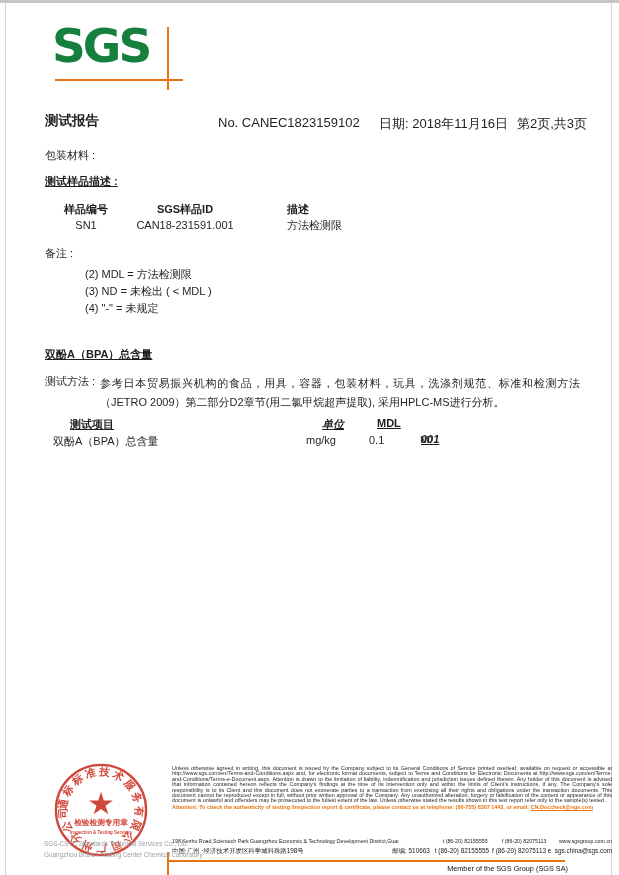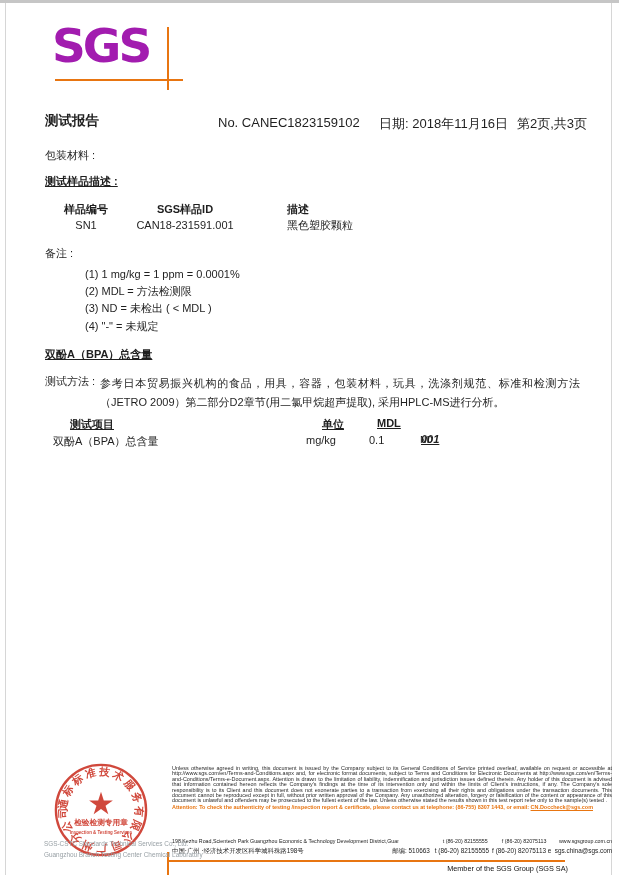--- a/index.html
+++ b/index.html
@@ -4,21 +4,21 @@
 <style>
   * { margin:0; padding:0; box-sizing:border-box; }
   html,body { background:#ffffff; }
   body { font-family:"Liberation Sans","DejaVu Sans",sans-serif; }
   .page { position:relative; width:619px; height:875px; background:#fff; overflow:hidden; color:#1f1f1f; }
 
   .top-bar { position:absolute; left:0; top:0; width:619px; height:3px; background:#c6c6c6; }
   .border-left { position:absolute; left:5px; top:3px; width:1px; height:872px; background:#d6d6d6; }
   .border-right { position:absolute; left:611px; top:3px; width:1px; height:872px; background:#d6d6d6; }
 
-  .logo-text { position:absolute; left:52px; top:18px; font-size:47px; font-weight:700; letter-spacing:-3px; color:#a21caf; font-family:"DejaVu Sans","Liberation Sans",sans-serif; }
+  .logo-text { position:absolute; left:52px; top:18px; font-size:47px; font-weight:700; letter-spacing:-3px; color:#15803d; font-family:"DejaVu Sans","Liberation Sans",sans-serif; }
   .logo-hline { position:absolute; left:55px; top:79px; width:128px; height:2px; background:#e87511; }
   .logo-vline { position:absolute; left:167px; top:27px; width:2px; height:63px; background:#e87511; }
 
   .doc-title { position:absolute; left:45px; top:112px; font-size:13.5px; font-weight:700; }
   .hdr { position:absolute; top:115px; font-size:13px; }
   .report-no { left:218px; }
   .report-date { left:379px; }
   .page-info { left:517px; }
 
   .body-txt { font-size:11px; }
@@ -84,39 +84,38 @@
 
   <div class="sample-table">
     <div class="st-row head">
       <span class="st-c1">样品编号</span>
       <span class="st-c2">SGS样品ID</span>
       <span class="st-c3">描述</span>
     </div>
     <div class="st-row">
       <span class="st-c1">SN1</span>
       <span class="st-c2">CAN18-231591.001</span>
-      <span class="st-c3">黑色塑胶颗粒</span>
+      <span class="st-c3">方法检测限</span>
     </div>
   </div>
 
   <div class="body-txt notes-label">备注 :</div>
   <div class="notes-list">
-    <div>(1) 1 mg/kg = 1 ppm = 0.0001%</div>
     <div>(2) MDL = 方法检测限</div>
     <div>(3) ND = 未检出 ( &lt; MDL )</div>
     <div>(4) "-" = 未规定</div>
   </div>
 
   <div class="bpa-heading">双酚A（BPA）总含量</div>
   <div class="body-txt method-label">测试方法 :</div>
   <div class="method-text">参考日本贸易振兴机构的食品，用具，容器，包装材料，玩具，洗涤剂规范、标准和检测方法（JETRO 2009）第二部分D2章节(用二氯甲烷超声提取), 采用HPLC-MS进行分析。</div>
 
   <div>
     <span class="rt-cell rt-head" style="left:58px; top:417px;">测试项目</span>
-    <span class="rt-cell rt-head" style="left:310px; top:417px;">单位</span>
+    <span class="rt-cell rt-head" style="left:310px; top:417px;font-style:italic;">单位</span>
     <span class="rt-cell rt-head" style="left:365px; top:417px;">MDL</span>
     <span class="rt-cell rt-italic" style="left:421px; top:417px;margin-top:16px;">001</span>
     <span class="rt-cell" style="left:53px; top:434px;">双酚A（BPA）总含量</span>
     <span class="rt-cell" style="left:306px; top:434px;">mg/kg</span>
     <span class="rt-cell" style="left:369px; top:434px;">0.1</span>
     <span class="rt-cell" style="left:420px; top:434px;font-family:Liberation Mono, monospace;">ND</span>
   </div>
 
   <svg class="stamp" viewBox="0 0 100 100">
     <circle cx="50" cy="50" r="47" fill="none" stroke="#cc3527" stroke-width="2.4"></circle>

